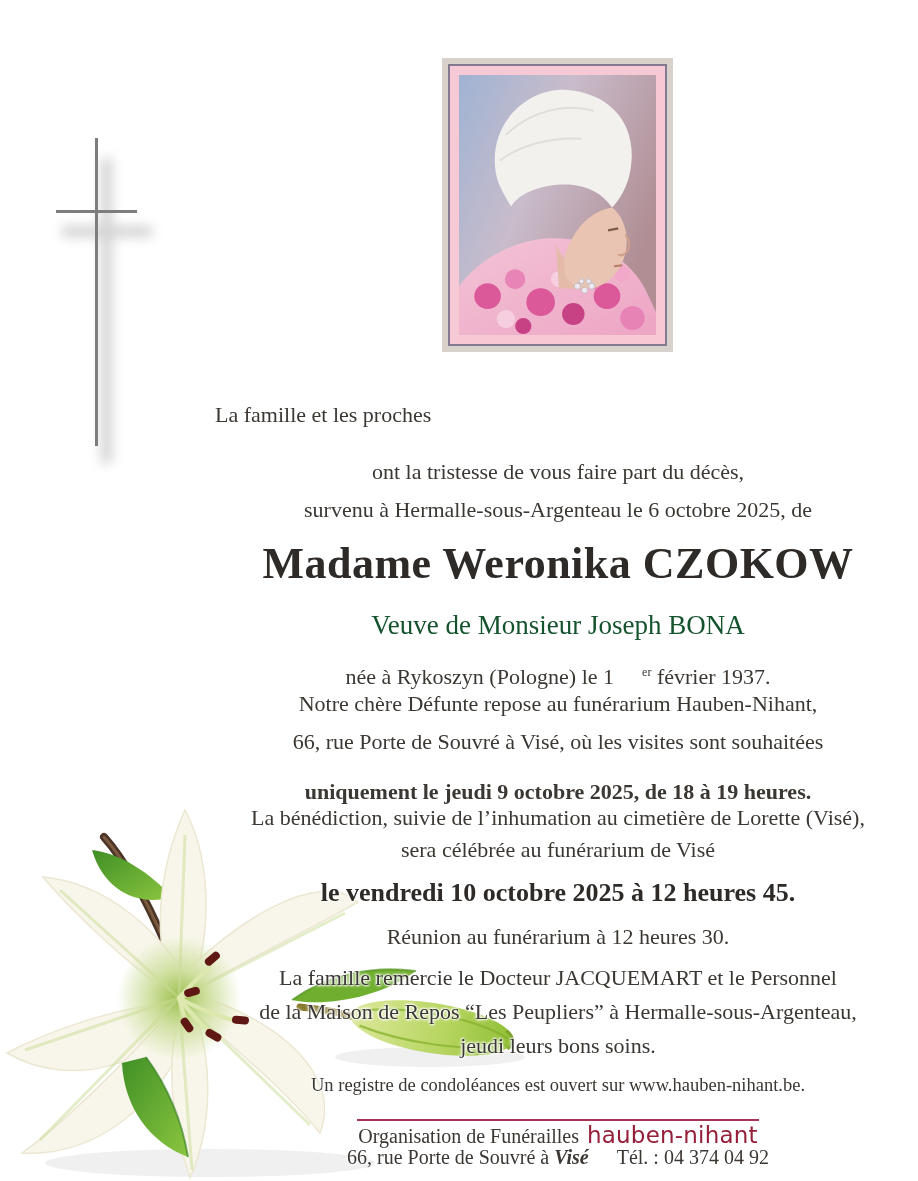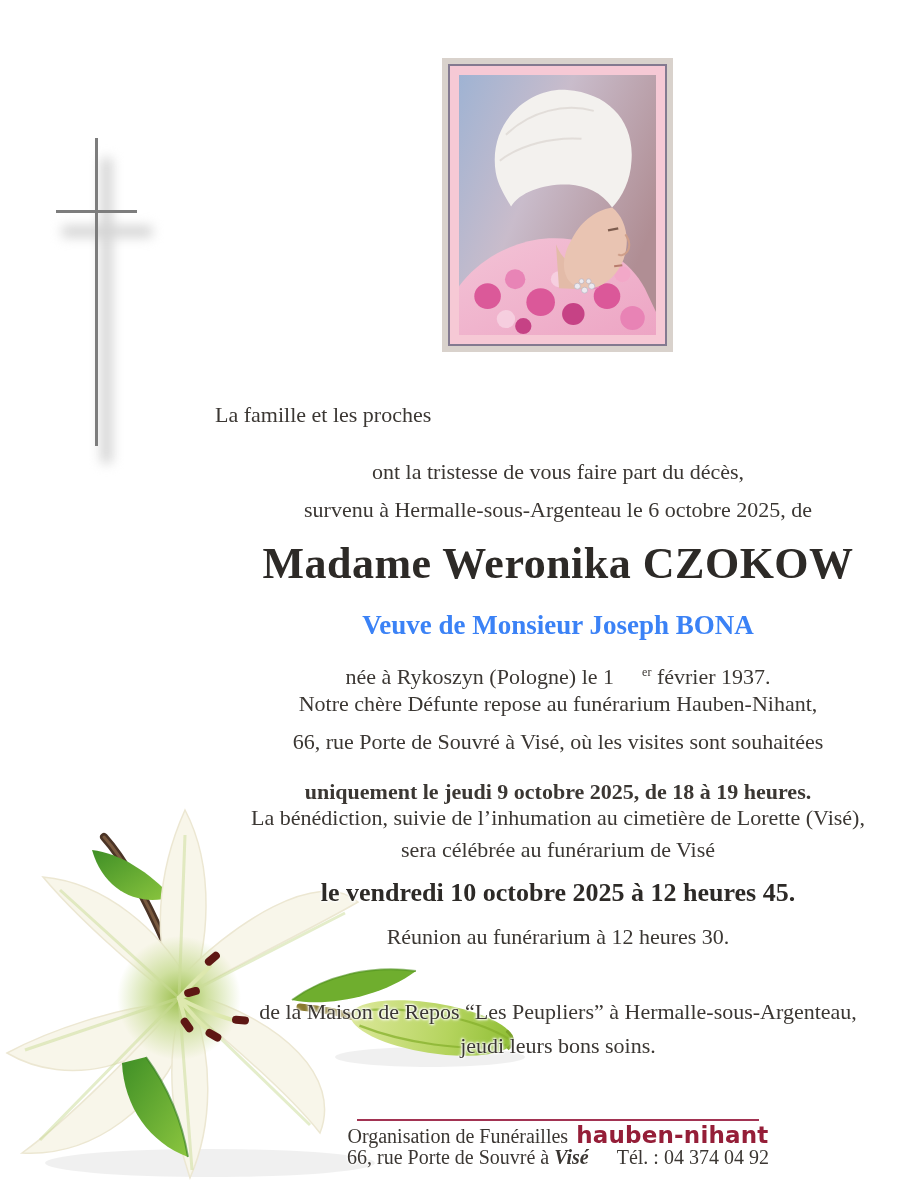--- a/index.html
+++ b/index.html
@@ -26,30 +26,30 @@
   .photo-pink svg{display:block;width:100%;height:100%;}
 
   
   .text-col{position:absolute;left:198px;top:16px;width:720px;height:1181px;z-index:5;}
   .line{position:absolute;left:0;width:100%;text-align:center;
     font-size:22px;line-height:1.16;
     text-shadow:0 0 2px #fff,0 0 4px #fff,1px 1px 2px #fff,-1px -1px 2px #fff;}
   .line.left{text-align:left;padding-left:17px;box-sizing:border-box;}
   .line.b{font-weight:bold;}
   .line.name{font-size:44px;font-weight:bold;color:#2d2a27;letter-spacing:0.5px;}
-  .line.widow{font-size:27px;font-weight:bold;color:#3b82f6;}
+  .line.widow{font-size:27px;font-weight:normal;color:#14532d;}
   .line.datebold{font-size:26px;font-weight:bold;color:#2d2a27;}
   .line.small{font-size:18.5px;}
   sup.er{font-size:0.55em;vertical-align:super;line-height:0;margin-left:28px;}
 
   
   .footer-rule{position:absolute;left:159px;top:1103px;width:402px;height:2px;background:#a23352;}
   .line.footer{font-size:20px;}
   .brand{font-family:"DejaVu Sans","Liberation Sans",sans-serif;
-    font-weight:bold;font-size:23px;color:#951e38;letter-spacing:0.2px;margin-left:8px;margin-top:36px;}
+    font-weight:normal;font-size:23px;color:#951e38;letter-spacing:0.2px;margin-left:8px;margin-top:36px;}
   .tel{margin-left:28px;}
   .city-b{font-weight:bold;font-style:italic;}
 
   
   .lily{position:absolute;left:0;top:795px;width:530px;height:386px;z-index:2;}
 </style>
 </head>
 <body>
 
 <div>
@@ -192,20 +192,22 @@
 
   <div class="line" style="top:675px">Notre chère Défunte repose au funérarium Hauben-Nihant,</div>
   <div class="line" style="top:713px">66, rue Porte de Souvré à Visé, où les visites sont souhaitées</div>
   <div class="line b" style="top:763px">uniquement le jeudi 9 octobre 2025, de 18 à 19 heures.</div>
 
   <div class="line" style="top:789px">La bénédiction, suivie de l’inhumation au cimetière de Lorette (Visé),</div>
   <div class="line" style="top:821px">sera célébrée au funérarium de Visé</div>
   <div class="line datebold" style="top:862px">le vendredi 10 octobre 2025 à 12 heures 45.</div>
   <div class="line" style="top:908px">Réunion au funérarium à 12 heures 30.</div>
 
+  <div class="line" style="top:949px">La famille remercie le Docteur JACQUEMART et le Personnel</div>
   <div class="line" style="top:983px">de la Maison de Repos “Les Peupliers” à Hermalle-sous-Argenteau,</div>
   <div class="line" style="top:1017px">jeudi leurs bons soins.</div>
 
+  <div class="line small" style="top:1059px">Un registre de condoléances est ouvert sur www.hauben-nihant.be.</div>
 
   <div class="footer-rule"></div>
   <div class="line footer" style="top:1106px"><span>Organisation de Funérailles</span><span class="brand">hauben-nihant</span></div>
   <div class="line footer" style="top:1130px"><span>66, rue Porte de Souvré à </span><span class="city-b">Visé</span><span class="tel">Tél. : 04 374 04 92</span></div>
 </div>
 
 </body></html>

